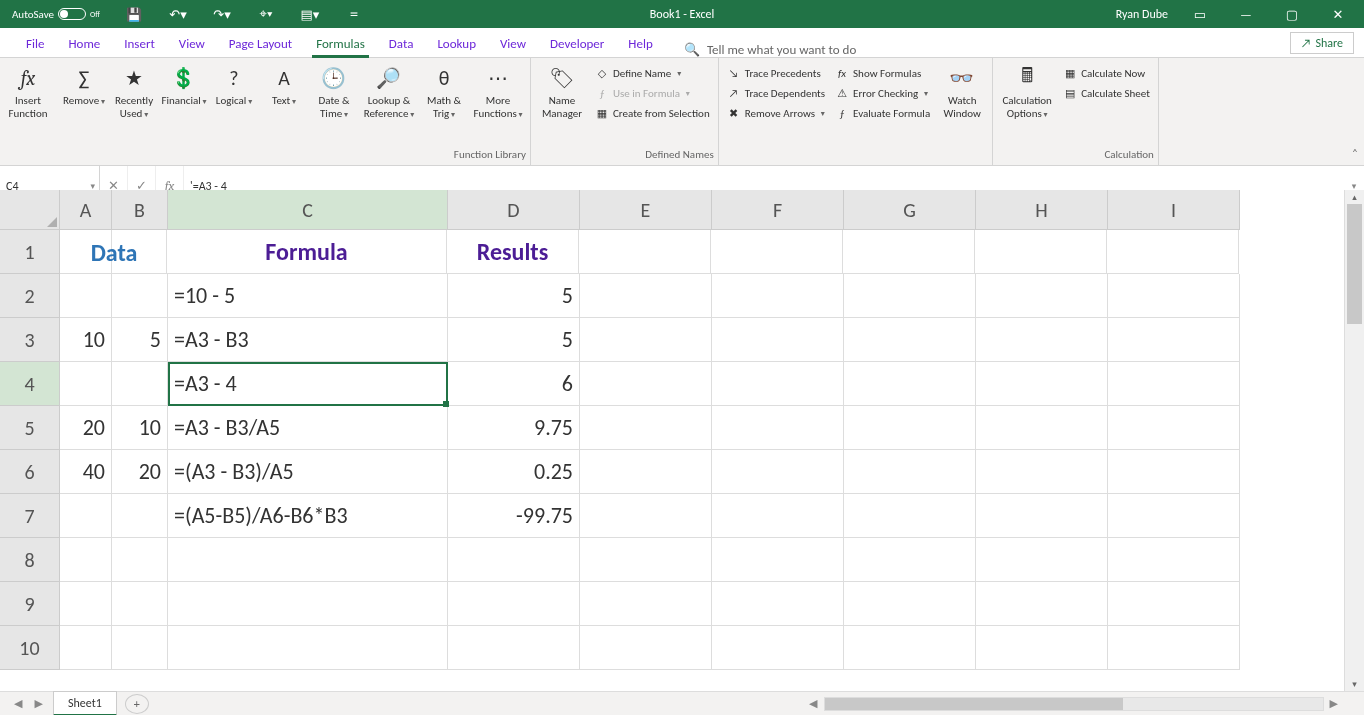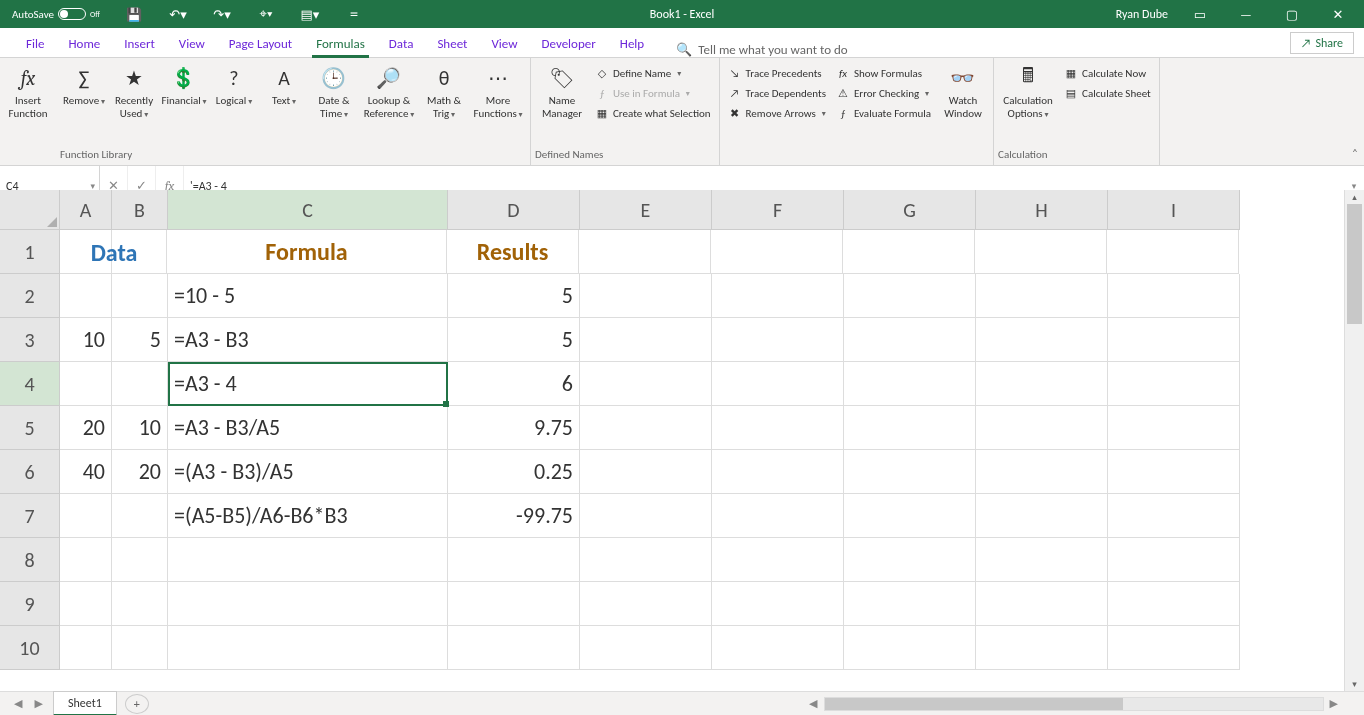--- a/index.html
+++ b/index.html
@@ -22,21 +22,21 @@
 .tab { padding:6px 12px; font-size:13px; color:#6d28d9; cursor:pointer; }
 .tab.active { color:#217346; position:relative; }
 .tab.active::after { content:""; position:absolute; left:8px; right:8px; bottom:-1px; height:3px; background:#217346; }
 .tellme { margin-left:20px; display:flex; align-items:center; gap:6px; color:#666; font-size:13px; }
 .share-btn { position:absolute; right:10px; top:4px; border:1px solid #ccc; padding:3px 10px; font-size:12px; color:#217346; display:flex; align-items:center; gap:4px; }
 
 
 .ribbon { height:108px; background:#f3f2f1; border-bottom:1px solid #d4d4d4; display:flex; position:relative; }
 .group { border-right:1px solid #d4d4d4; display:flex; flex-direction:column; padding:2px 4px 0 4px; }
 .group-content { flex:1; display:flex; align-items:flex-start; gap:2px; }
-.group-label { text-align:left; font-size:11px; color:#666; padding:2px 0 4px; }
+.group-label { text-align:right; font-size:11px; color:#666; padding:2px 0 4px; }
 .bigbtn { width:48px; display:flex; flex-direction:column; align-items:center; gap:2px; padding-top:4px; font-size:11px; color:#333; text-align:center; }
 .bigbtn .ico { width:28px; height:28px; display:flex; align-items:center; justify-content:center; font-size:20px; }
 .bigbtn .dd::after { content:" ▾"; font-size:8px; color:#666; }
 .smallbtn { display:flex; align-items:center; gap:4px; font-size:11px; color:#333; padding:2px 4px; white-space:nowrap; }
 .smallbtn .ico2 { width:14px; height:14px; display:inline-flex; align-items:center; justify-content:center; font-size:11px; }
 .stackcol { display:flex; flex-direction:column; gap:2px; padding-top:4px; }
 .collapse-arrow { position:absolute; right:6px; bottom:6px; color:#666; font-size:11px; }
 
 
 .fbar { height:40px; border-bottom:1px solid #d4d4d4; display:flex; align-items:stretch; }
@@ -53,21 +53,21 @@
 .selectall::after { content:""; position:absolute; right:2px; bottom:2px; width:0; height:0; border-left:10px solid transparent; border-bottom:10px solid #b0b0b0; }
 .colheads { position:absolute; top:0; left:60px; right:0; height:40px; display:flex; }
 .colhead { background:#e6e6e6; border-right:1px solid #ccc; border-bottom:1px solid #ccc; display:flex; align-items:center; justify-content:center; font-size:20px; color:#555; position:relative; }
 .colhead.hover { background:#d3e5d3; }
 .rowheads { position:absolute; top:40px; left:0; width:60px; bottom:0; }
 .rowhead { height:44px; background:#e6e6e6; border-right:1px solid #ccc; border-bottom:1px solid #ccc; display:flex; align-items:center; justify-content:center; font-size:20px; color:#555; }
 .rowhead.hover { background:#d3e5d3; }
 .cells { position:absolute; top:40px; left:60px; right:0; bottom:0; }
 .row { display:flex; height:44px; }
 .cell { border-right:1px solid #ddd; border-bottom:1px solid #ddd; padding:0 6px; display:flex; align-items:center; font-size:22px; font-family:"Calibri",Arial,sans-serif; }
-.cell.hdr { color:#a16207; font-weight:bold; justify-content:center; font-size:24px; }
+.cell.hdr { color:#4c1d95; font-weight:bold; justify-content:center; font-size:24px; }
 .cell.num { justify-content:flex-end; }
 .cell.txt { justify-content:flex-start; }
 .sel { position:absolute; border:2px solid #217346; pointer-events:none; }
 .sel::after { content:""; position:absolute; right:-3px; bottom:-3px; width:6px; height:6px; background:#217346; }
 
 
 .wA { width:52px; } .wB { width:56px; } .wC { width:280px; } .wD { width:132px; }
 .wE, .wF, .wG, .wH, .wI { width:132px; }
 
 
@@ -113,21 +113,21 @@
 </div>
 
 <div class="tabbar">
   <div class="tab">File</div>
   <div class="tab">Home</div>
   <div class="tab">Insert</div>
   <div class="tab">View</div>
   <div class="tab">Page Layout</div>
   <div class="tab active">Formulas</div>
   <div class="tab">Data</div>
-  <div class="tab">Sheet</div>
+  <div class="tab">Lookup</div>
   <div class="tab">View</div>
   <div class="tab">Developer</div>
   <div class="tab">Help</div>
   <div class="tellme">
     <span>🔍</span>
     <span>Tell me what you want to do</span>
   </div>
   <div class="share-btn">
     <span>↗</span>
     <span>Share</span>
@@ -201,21 +201,21 @@
             <span>Define Name</span>
             <span style="font-size:8px;color:#666">&nbsp;▾</span>
           </div>
         <div class="smallbtn" style="color:#aaa">
             <span class="ico2">ƒ</span>
             <span>Use in Formula</span>
             <span style="font-size:8px">&nbsp;▾</span>
           </div>
         <div class="smallbtn">
             <span class="ico2">▦</span>
-            <span>Create what Selection</span>
+            <span>Create from Selection</span>
           </div>
       </div>
     </div>
     <div class="group-label">Defined Names</div>
   </div>
 
   <div class="group">
     <div class="group-content">
       <div class="stackcol">
         <div class="smallbtn">

